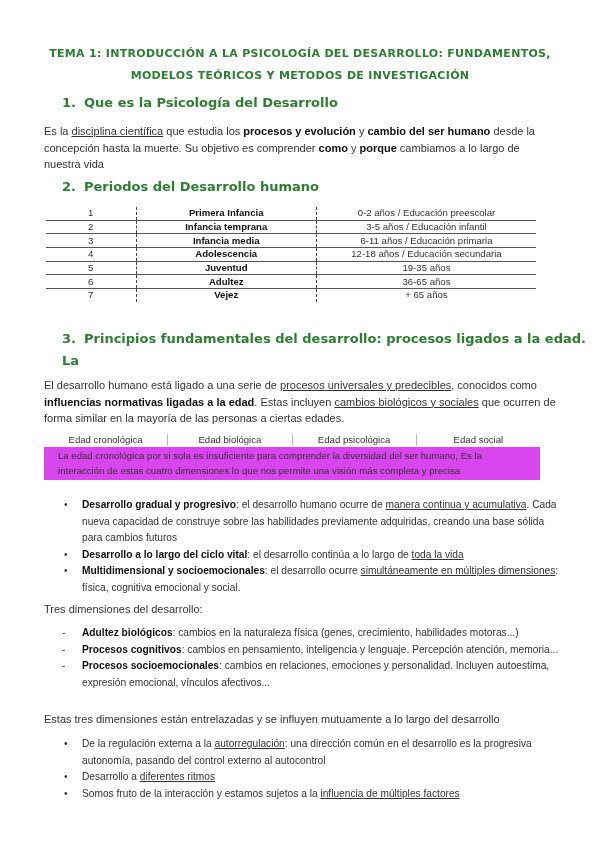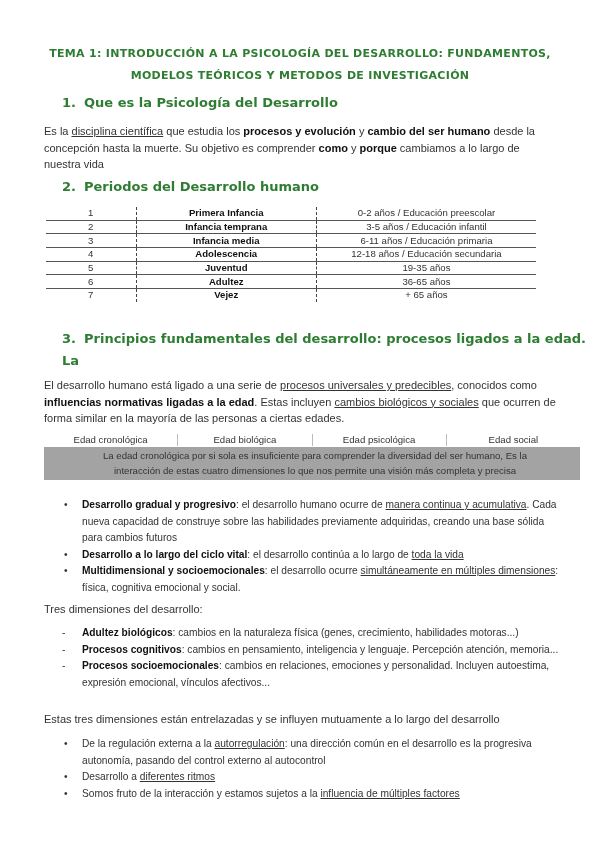--- a/index.html
+++ b/index.html
@@ -17,25 +17,25 @@
   .para { position: absolute; left: 44px; width: 515px; font-size: 11px; line-height: 16.5px; color: #333; }
   .u { text-decoration: underline; }
   b { color: #111; }
   table.periods { position: absolute; left: 46px; top: 207px; width: 490px; border-collapse: collapse;
                   font-size: 9.6px; color: #333; }
   table.periods td { height: 12.7px; padding: 0; text-align: center; border-bottom: 1px solid #555; line-height: 12px; }
   table.periods tr:last-child td { border-bottom: none; }
   table.periods td.c1 { width: 90px; border-right: 1px dashed #444; }
   table.periods td.c2 { width: 180px; font-weight: bold; color: #111; border-right: 1px dashed #444; }
   table.periods td.c3 { width: 220px; }
-  .ages { position: absolute; left: 44px; top: 433px; width: 536px; font-size: 9.6px; color: #333; }
+  .ages { position: absolute; left: 44px; top: 433px; width: 496px; font-size: 9.6px; color: #333; }
   .ages-row { display: flex; height: 14px; align-items: center; }
   .ages-row .cell { flex: 1; text-align: center; border-right: 1px solid #bbb; line-height: 12px; }
   .ages-row .cell:last-child { border-right: none; }
-  .ages-note { background: #a3a3a3; text-align: center; line-height: 15px; padding: 1px 0 2px 6px; }
+  .ages-note { background: #d946ef; line-height: 15px; padding: 1px 0 2px 14px; }
   ul.bul { position: absolute; left: 64px; width: 500px; margin: 0; padding: 0; list-style: none;
            font-size: 10.2px; line-height: 16.6px; color: #333; }
   ul.bul li { position: relative; padding-left: 18px; }
   ul.bul li .mk { position: absolute; left: 0; top: 0; }
   ul.dash { position: absolute; left: 62px; width: 500px; margin: 0; padding: 0; list-style: none;
             font-size: 10.2px; line-height: 16.6px; color: #333; }
   ul.dash li { position: relative; padding-left: 20px; }
   ul.dash li .mk { position: absolute; left: 0; top: 0; }
 </style>
 </head>

